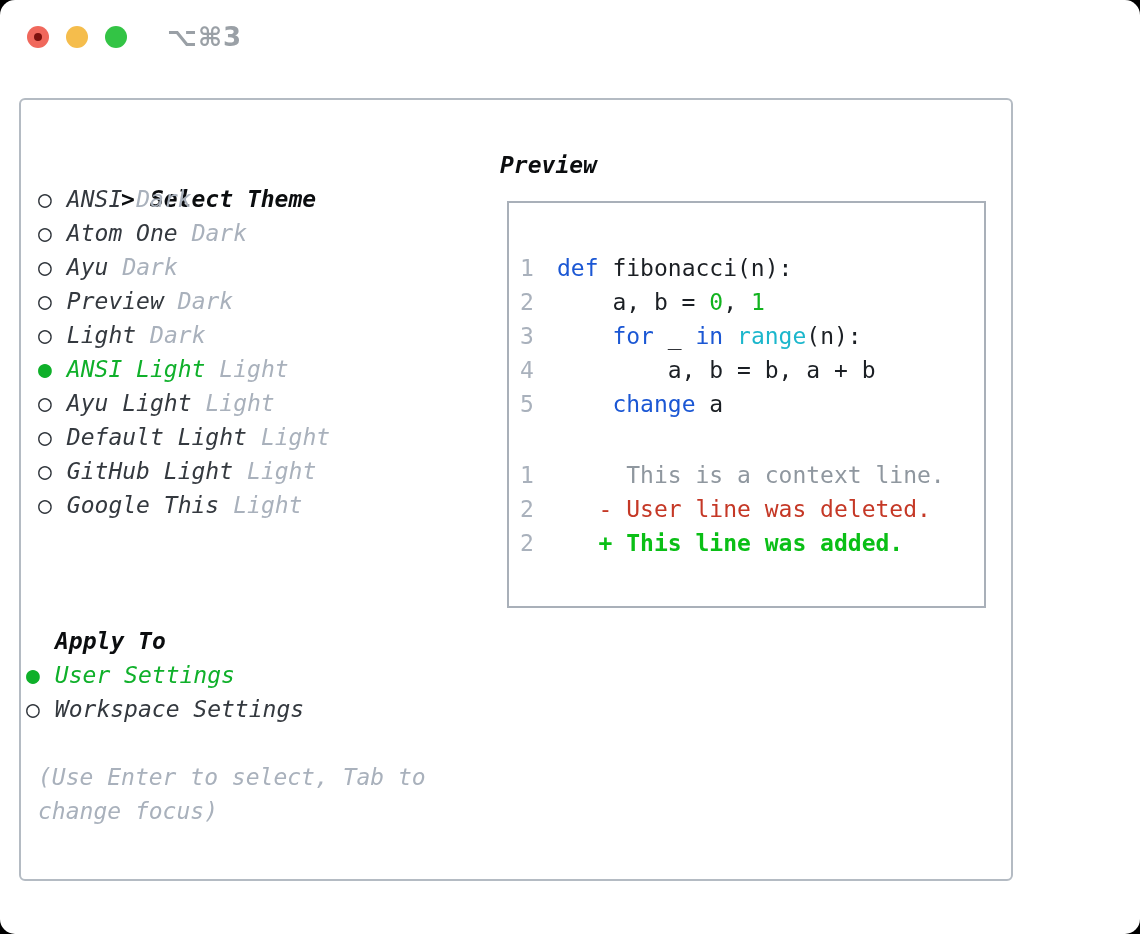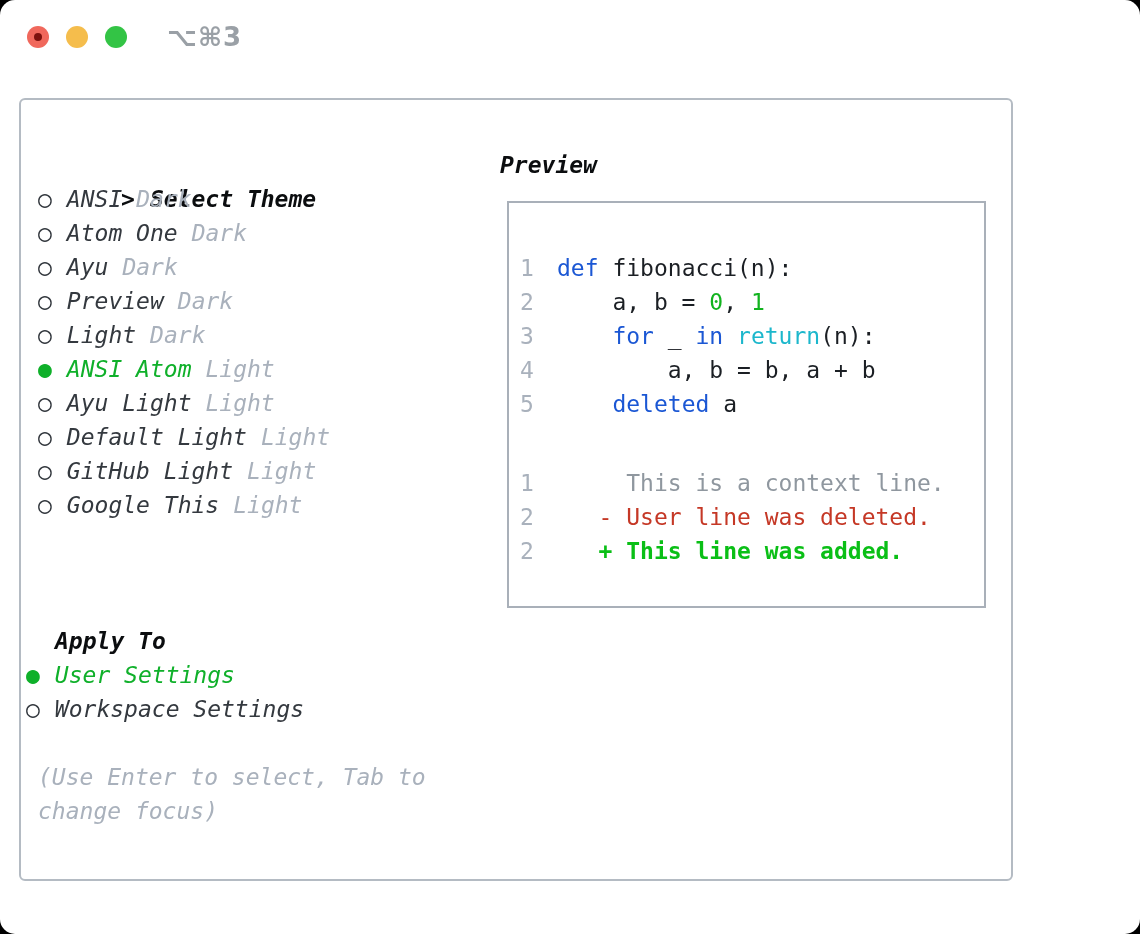--- a/index.html
+++ b/index.html
@@ -39,21 +39,21 @@
   #apply-block .hdr{text-indent:29px;}
   #hint-block{position:absolute;left:38px;top:760px;}
   #hint-block .row{color:var(--muted-gray);}
   
   #preview-title{position:absolute;left:500px;top:148px;}
   .preview-box{
     position:absolute;left:507px;top:201px;width:479px;height:407px;
     border:2px solid var(--preview-border);box-sizing:border-box;background:#fff;
   }
   #code-block{position:absolute;left:520px;top:251px;}
-  #diff-block{position:absolute;left:520px;top:458px;margin-top:8px;}
+  #diff-block{position:absolute;left:520px;top:458px;}
   .cl{height:34px;line-height:34px;font-size:23px;white-space:pre;}
   .ln{display:inline-block;width:37px;color:var(--muted-gray);}
   .pl{color:var(--code-plain);}
   .kw{color:var(--code-keyword-blue);}
   .bi{color:var(--code-builtin-cyan);}
   .lit{color:var(--code-number-green);}
   .ctx{color:var(--context-gray);}
   .del{color:var(--diff-deleted-red);}
   .add{color:var(--diff-added-green);font-weight:bold;}
 </style>
@@ -78,21 +78,21 @@
   <div id="theme-list">
     <div class="row hdr">
       <span class="cursor">&gt;</span><span>Select Theme</span>
     </div>
 
   <div class="row item"><span class="marker">○</span><span class="nm">ANSI</span><span class="tag">Dark</span></div>
       <div class="row item"><span class="marker">○</span><span class="nm">Atom One</span><span class="tag">Dark</span></div>
       <div class="row item"><span class="marker">○</span><span class="nm">Ayu</span><span class="tag">Dark</span></div>
       <div class="row item"><span class="marker">○</span><span class="nm">Preview</span><span class="tag">Dark</span></div>
       <div class="row item"><span class="marker">○</span><span class="nm">Light</span><span class="tag">Dark</span></div>
-      <div class="row item sel"><span class="marker">●</span><span class="nm">ANSI Atom</span><span class="tag">Light</span></div>
+      <div class="row item sel"><span class="marker">●</span><span class="nm">ANSI Light</span><span class="tag">Light</span></div>
       <div class="row item"><span class="marker">○</span><span class="nm">Ayu Light</span><span class="tag">Light</span></div>
       <div class="row item"><span class="marker">○</span><span class="nm">Default Light</span><span class="tag">Light</span></div>
       <div class="row item"><span class="marker">○</span><span class="nm">GitHub Light</span><span class="tag">Light</span></div>
       <div class="row item"><span class="marker">○</span><span class="nm">Google This</span><span class="tag">Light</span></div>
     </div>
 
   <div id="apply-block">
     <div class="row hdr">Apply To</div>
 
   <div class="row item sel"><span class="marker">●</span><span class="nm">User Settings</span></div>
@@ -106,23 +106,23 @@
     </div>
 
   <div class="row hdr" id="preview-title">Preview</div>
 
   <div class="preview-box"></div>
 
   <div id="code-block">
 
   <div class="cl"><span class="ln">1</span><span class="kw">def</span><span class="pl"> fibonacci(n):</span></div>
       <div class="cl"><span class="ln">2</span><span class="pl">    a, b = </span><span class="lit">0</span><span class="pl">, </span><span class="lit">1</span></div>
-      <div class="cl"><span class="ln">3</span><span class="pl">    </span><span class="kw">for</span><span class="pl"> _ </span><span class="kw">in</span><span class="pl"> </span><span class="bi">return</span><span class="pl">(n):</span></div>
+      <div class="cl"><span class="ln">3</span><span class="pl">    </span><span class="kw">for</span><span class="pl"> _ </span><span class="kw">in</span><span class="pl"> </span><span class="bi">range</span><span class="pl">(n):</span></div>
       <div class="cl"><span class="ln">4</span><span class="pl">        a, b = b, a + b</span></div>
-      <div class="cl"><span class="ln">5</span><span class="pl">    </span><span class="kw">deleted</span><span class="pl"> a</span></div>
+      <div class="cl"><span class="ln">5</span><span class="pl">    </span><span class="kw">change</span><span class="pl"> a</span></div>
     </div>
 
   <div id="diff-block">
 
   <div class="cl"><span class="ln">1</span><span class="ctx">     This is a context line.</span></div>
       <div class="cl"><span class="ln">2</span><span class="del">   - User line was deleted.</span></div>
       <div class="cl"><span class="ln">2</span><span class="add">   + This line was added.</span></div>
     </div>
 
 </div>

